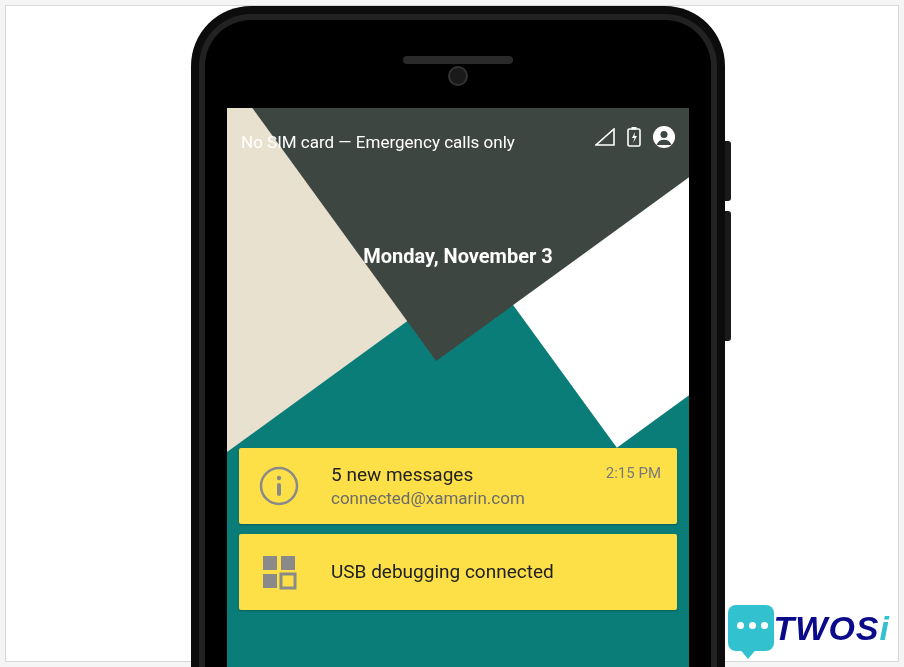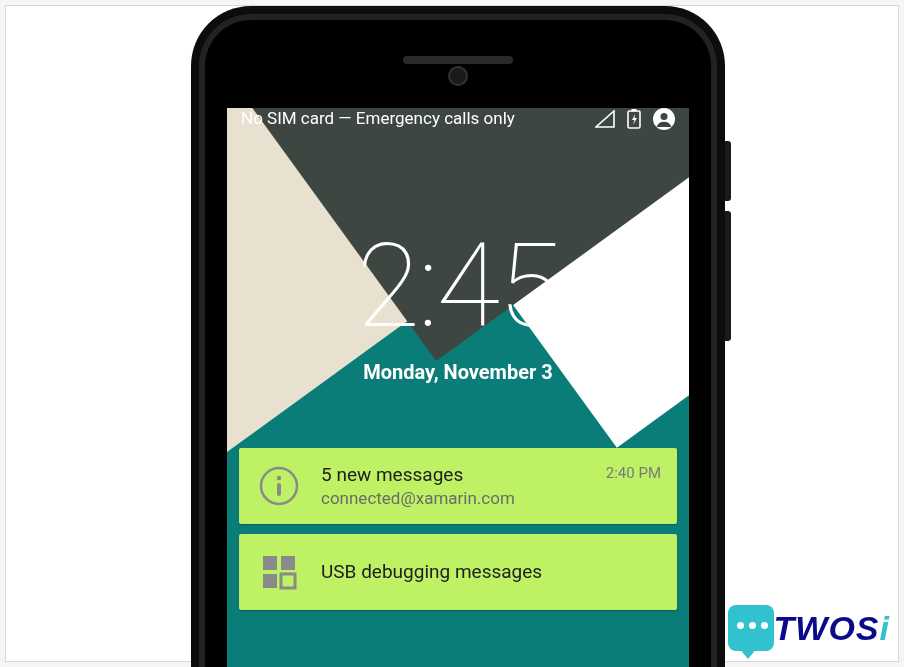--- a/index.html
+++ b/index.html
@@ -103,21 +103,21 @@
     width: 560px; height: 260px;
     background: #fff;
     transform: rotate(-36deg);
   }
 
   .overlay { position: absolute; inset: 0; }
 
   .statusbar {
     position: absolute; left: 0; right: 0; top: 0;
     height: 44px;
-    display: flex; align-items: flex-start;
+    display: flex; align-items: flex-end;
     padding: 0 14px;
     color: #fff;
     font-size: 17px;
     font-weight: 400;
   }
   .statusbar .sim { flex: 1; }
   .status-icons { display: flex; align-items: center; gap: 12px; }
 
   .clock {
     position: absolute;
@@ -140,27 +140,27 @@
 
   .notifications {
     position: absolute;
     left: 12px; right: 12px;
     top: 340px;
     display: flex;
     flex-direction: column;
     gap: 10px;
   }
   .notif {
-    background: #bef264;
+    background: #fde047;
     border-radius: 2px;
     box-shadow: 0 1px 2px rgba(0,0,0,0.25);
     display: flex;
     align-items: center;
     padding: 14px 16px;
-    gap: 18px;
+    gap: 28px;
   }
   .notif-icon {
     width: 48px; height: 48px;
     display: flex; align-items: center; justify-content: center;
     flex-shrink: 0;
   }
   .notif-body { flex: 1; min-width: 0; }
   .notif-title {
     font-size: 19px;
     color: #212121;
@@ -259,52 +259,51 @@
                   <svg width="22" height="22" viewBox="0 0 22 22">
                     <circle cx="11" cy="11" r="11" fill="#ffffff"></circle>
                     <circle cx="11" cy="8.5" r="3.5" fill="#3e4641"></circle>
                     <path d="M3.5 19 A8 8 0 0 1 18.5 19 Z" fill="#3e4641"></path>
                   </svg>
                 </span>
               </div>
             </div>
 
             <div class="clock">
-              <div class="clock-time">2:45</div>
               <div class="clock-date">Monday, November 3</div>
             </div>
 
             <div class="notifications">
 
               <div class="notif">
                 <div class="notif-icon">
                   <svg width="44" height="44" viewBox="0 0 44 44">
                     <circle cx="22" cy="22" r="18" fill="none" stroke="#8a8a8a" stroke-width="2.5"></circle>
                     <circle cx="22" cy="14" r="2.2" fill="#8a8a8a"></circle>
                     <rect x="20" y="19" width="4" height="13" rx="2" fill="#8a8a8a"></rect>
                   </svg>
                 </div>
                 <div class="notif-body">
                   <div class="notif-title">5 new messages</div>
                   <div class="notif-sub">connected@xamarin.com</div>
                 </div>
-                <div class="notif-time">2:40 PM</div>
+                <div class="notif-time">2:15 PM</div>
               </div>
 
               <div class="notif">
                 <div class="notif-icon">
                   <svg width="42" height="42" viewBox="0 0 42 42">
                     <rect x="5" y="5" width="14" height="14" fill="#8a8a8a"></rect>
                     <rect x="23" y="5" width="14" height="14" fill="#8a8a8a"></rect>
                     <rect x="5" y="23" width="14" height="14" fill="#8a8a8a"></rect>
                     <rect x="23" y="23" width="14" height="14" fill="none" stroke="#8a8a8a" stroke-width="3"></rect>
                   </svg>
                 </div>
                 <div class="notif-body">
-                  <div class="notif-title">USB debugging messages</div>
+                  <div class="notif-title">USB debugging connected</div>
                 </div>
               </div>
 
             </div>
 
           </div>
         </div>
       </div>
     </div>
   </div>

